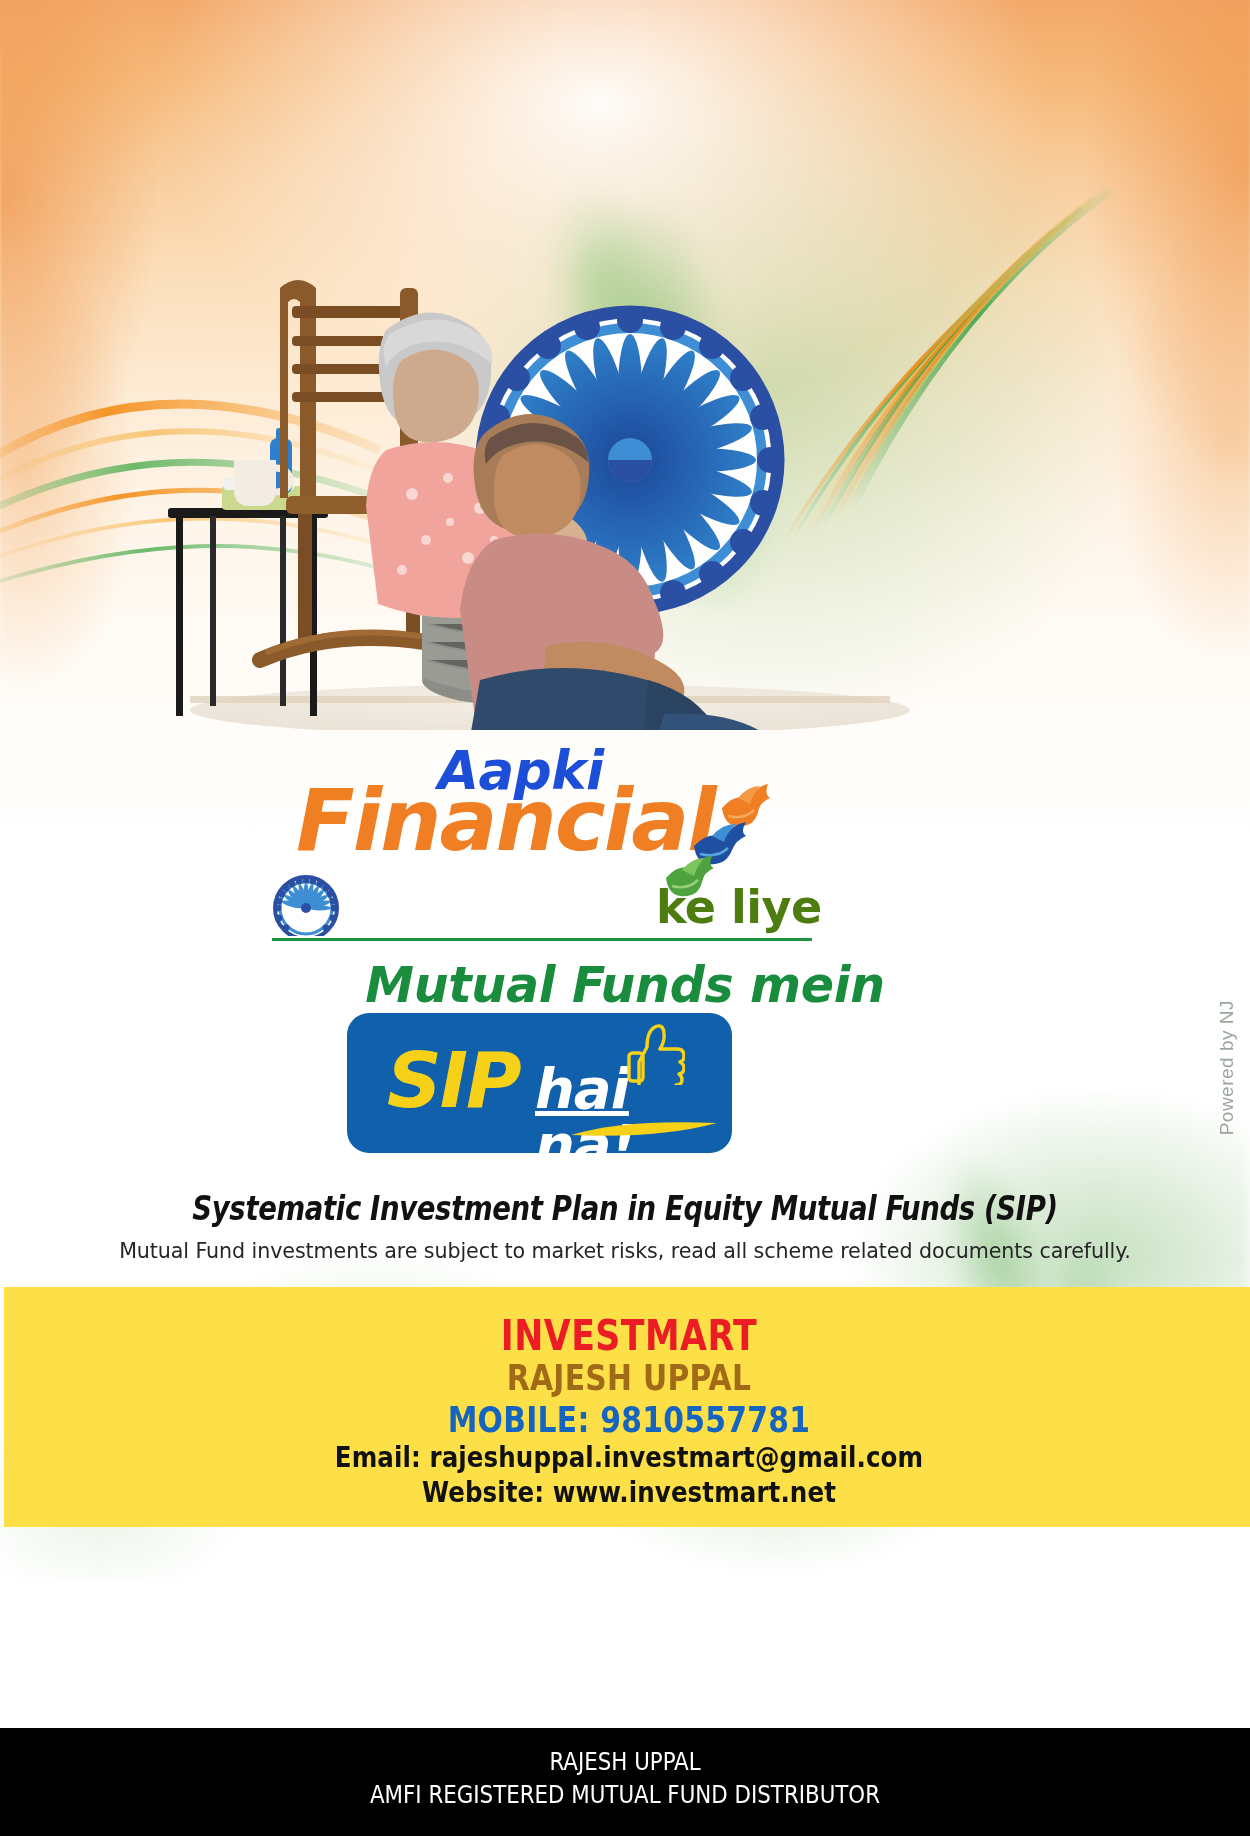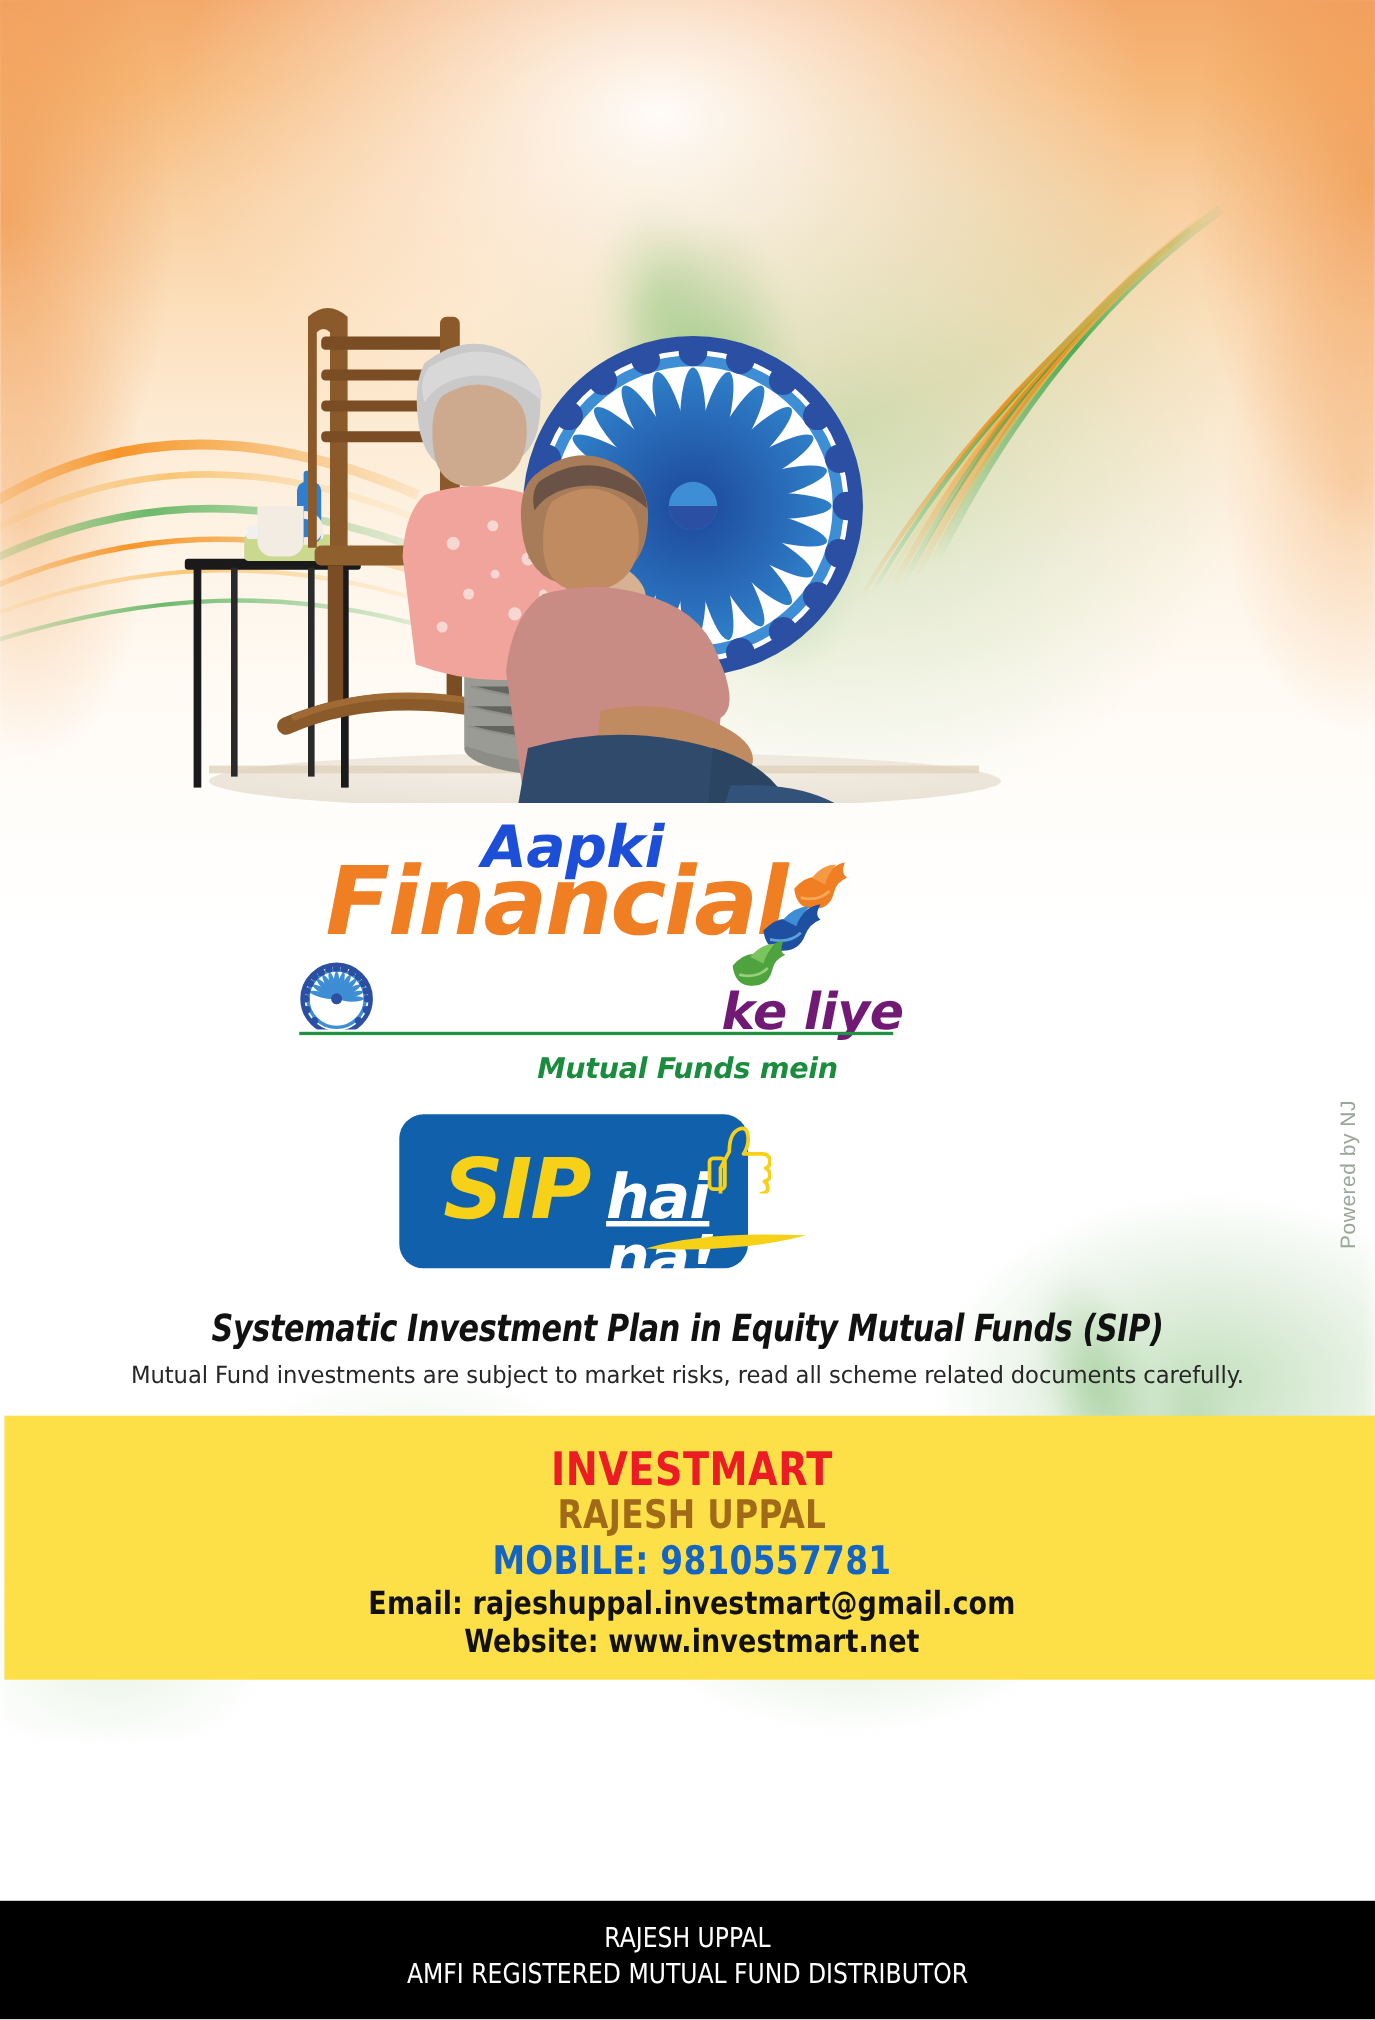--- a/index.html
+++ b/index.html
@@ -109,56 +109,55 @@
   .word-aazadi {
     position:absolute; left:382px; top:113px;
     font-family:"DejaVu Sans", sans-serif;
     font-style:italic; font-weight:700;
     font-size:86px; line-height:1;
     letter-spacing:-2px;
     color:#f07e23;
     z-index:2;
   }
   .word-keliye {
-    position:absolute; left:656px; top:152px;
+    position:absolute; left:656px; top:140px;
     font-family:"DejaVu Sans", sans-serif;
-    font-style:italic; font-weight:700;
+    font-weight:700;
     font-size:46px;
     letter-spacing:-0.5px;
-    color:#701a75;
+    color:#4d7c0f;
     z-index:3;
   }
   .chakra-small { position:absolute; left:272px; top:128px; width:68px; height:68px; z-index:4; }
   .bird-orange { position:absolute; left:718px; top:778px; width:58px; height:52px; z-index:6; }
   .bird-blue   { position:absolute; left:690px; top:818px; width:62px; height:50px; z-index:6; }
   .bird-green  { position:absolute; left:662px; top:852px; width:58px; height:48px; z-index:6; }
 
   .green-rule {
     position:absolute; left:272px; top:938px;
     width:540px; height:3px; background:#1e9342; z-index:5;
   }
 
   .mf-mein {
     position:absolute; left:0; top:957px; width:1250px;
     text-align:center;
     font-family:"DejaVu Sans", sans-serif;
     font-style:italic; font-weight:700;
-    font-size:26px; letter-spacing:-0.3px;
+    font-size:49px; letter-spacing:-0.3px;
     color:#1a8c3d;
     z-index:5;
   }
 
   
   .sip-box {
     position:absolute; left:347px; top:1013px;
-    width:317px; height:140px;
+    width:385px; height:140px;
     background:#1160ab;
     border-radius:22px;
     z-index:5;
-    margin-left:16px;
   }
   .sip-word {
     position:absolute; left:40px; top:30px;
     font-family:"DejaVu Sans", sans-serif;
     font-style:italic; font-weight:700;
     font-size:76px; line-height:1;
     letter-spacing:-2px;
     color:#f7d117;
   }
   .hai-na {

